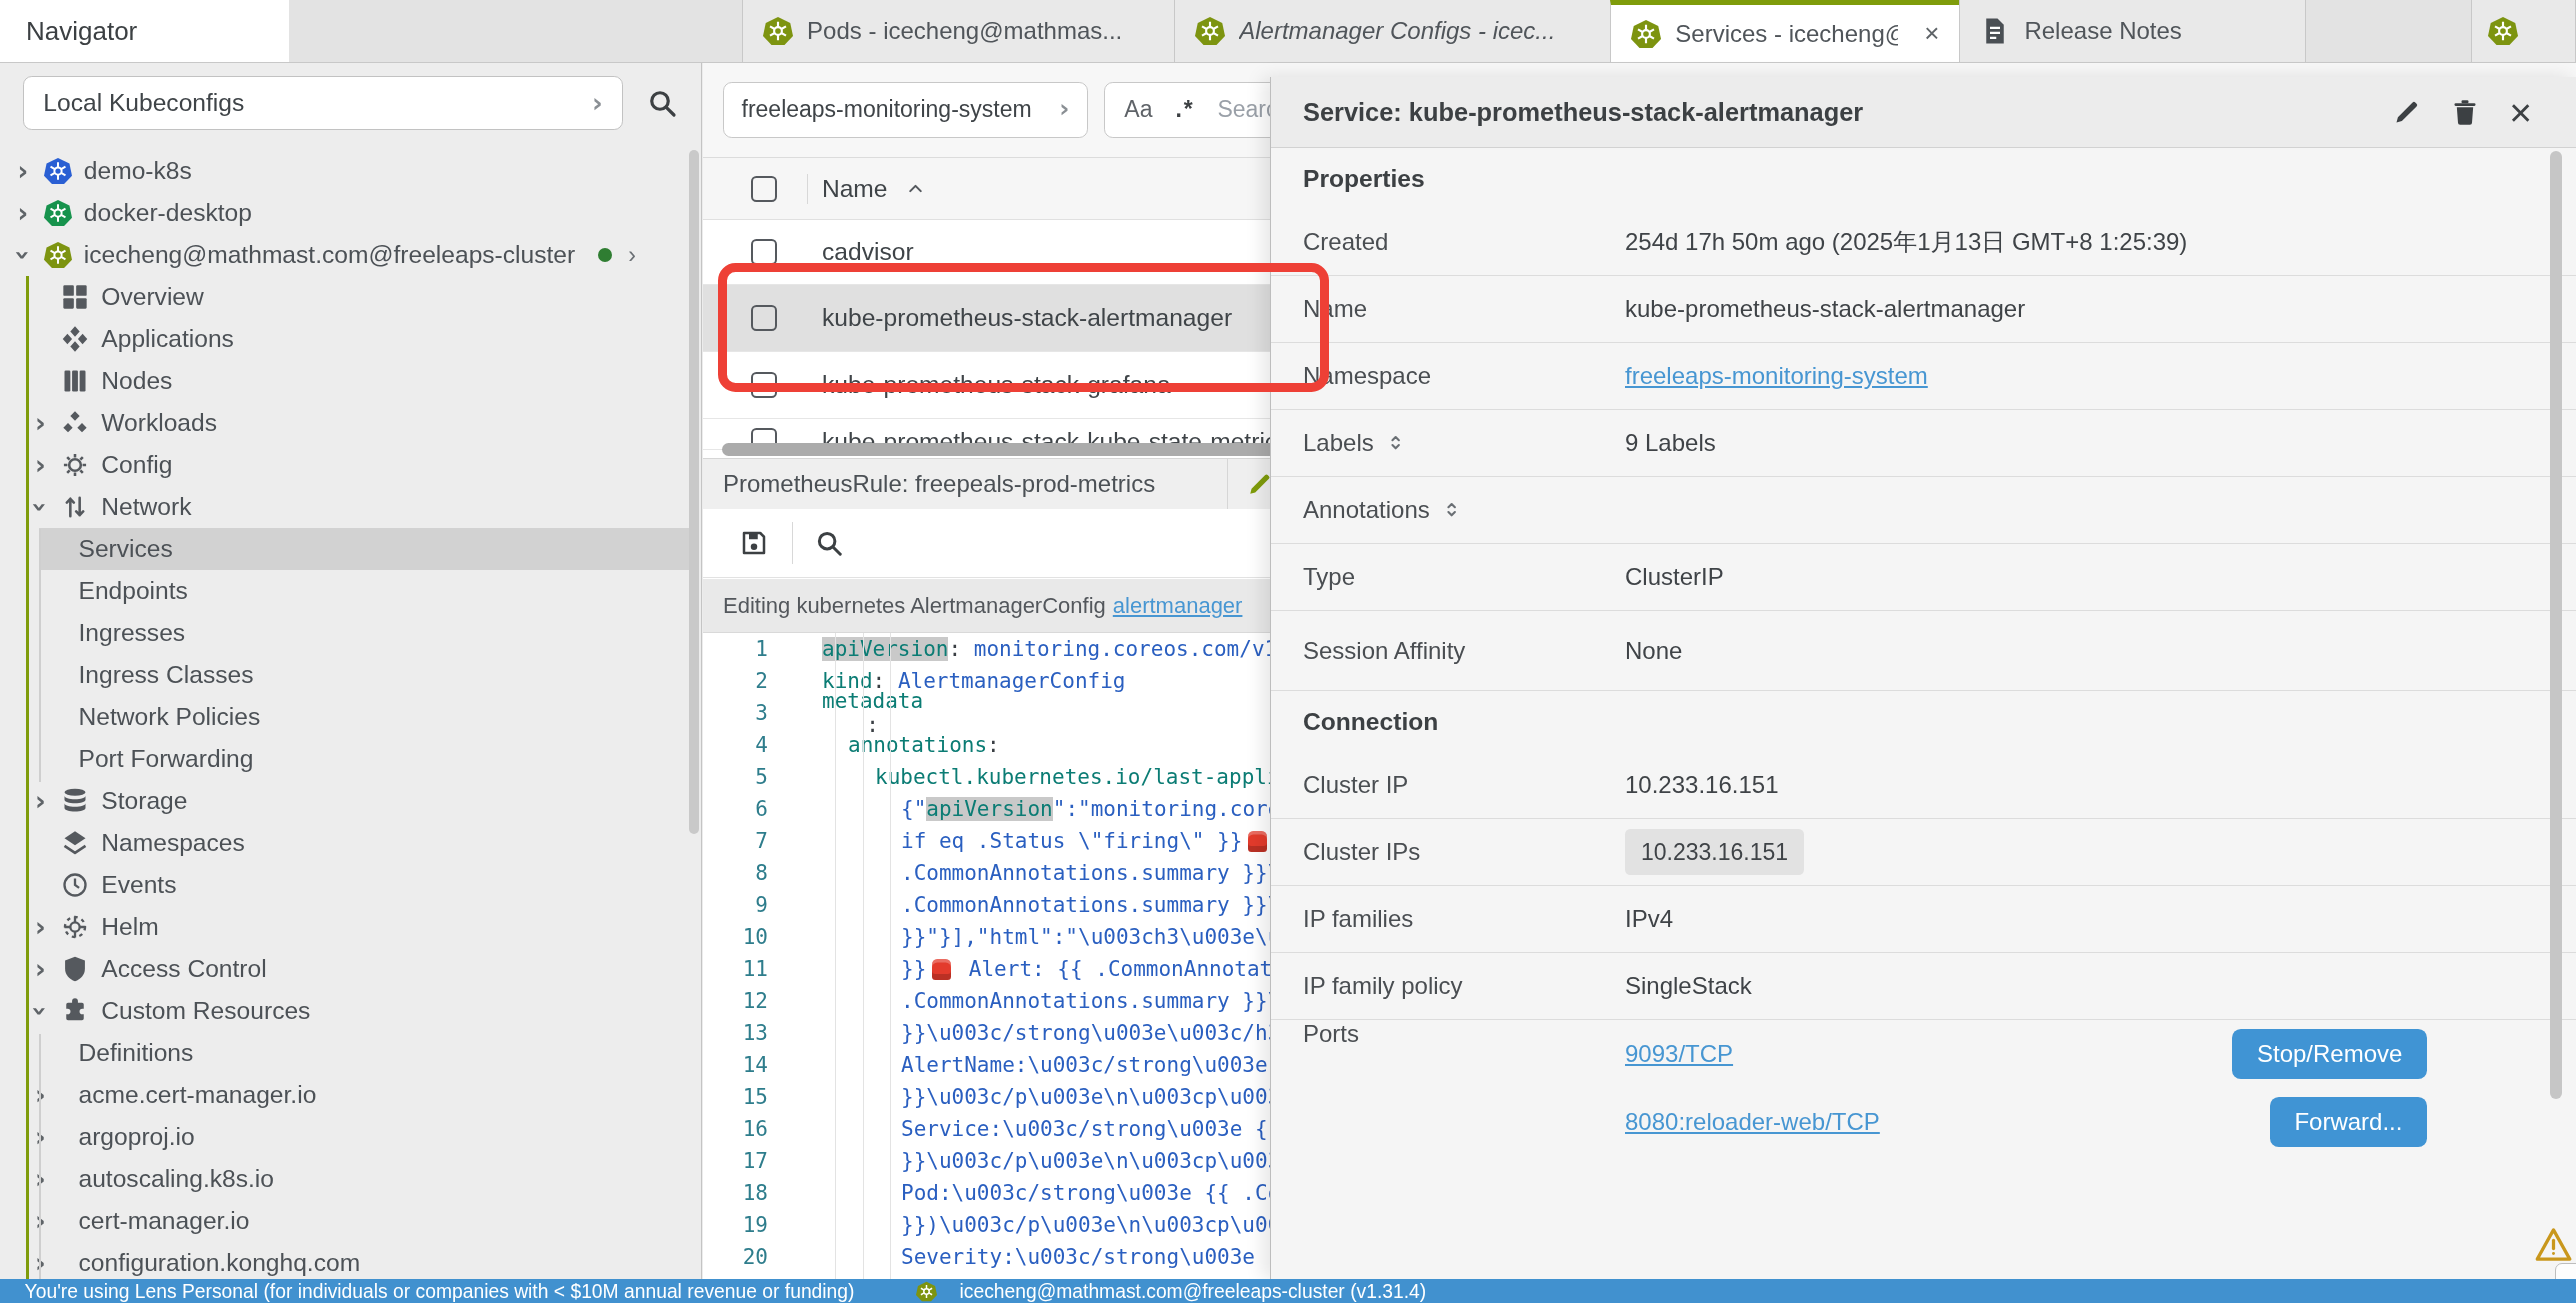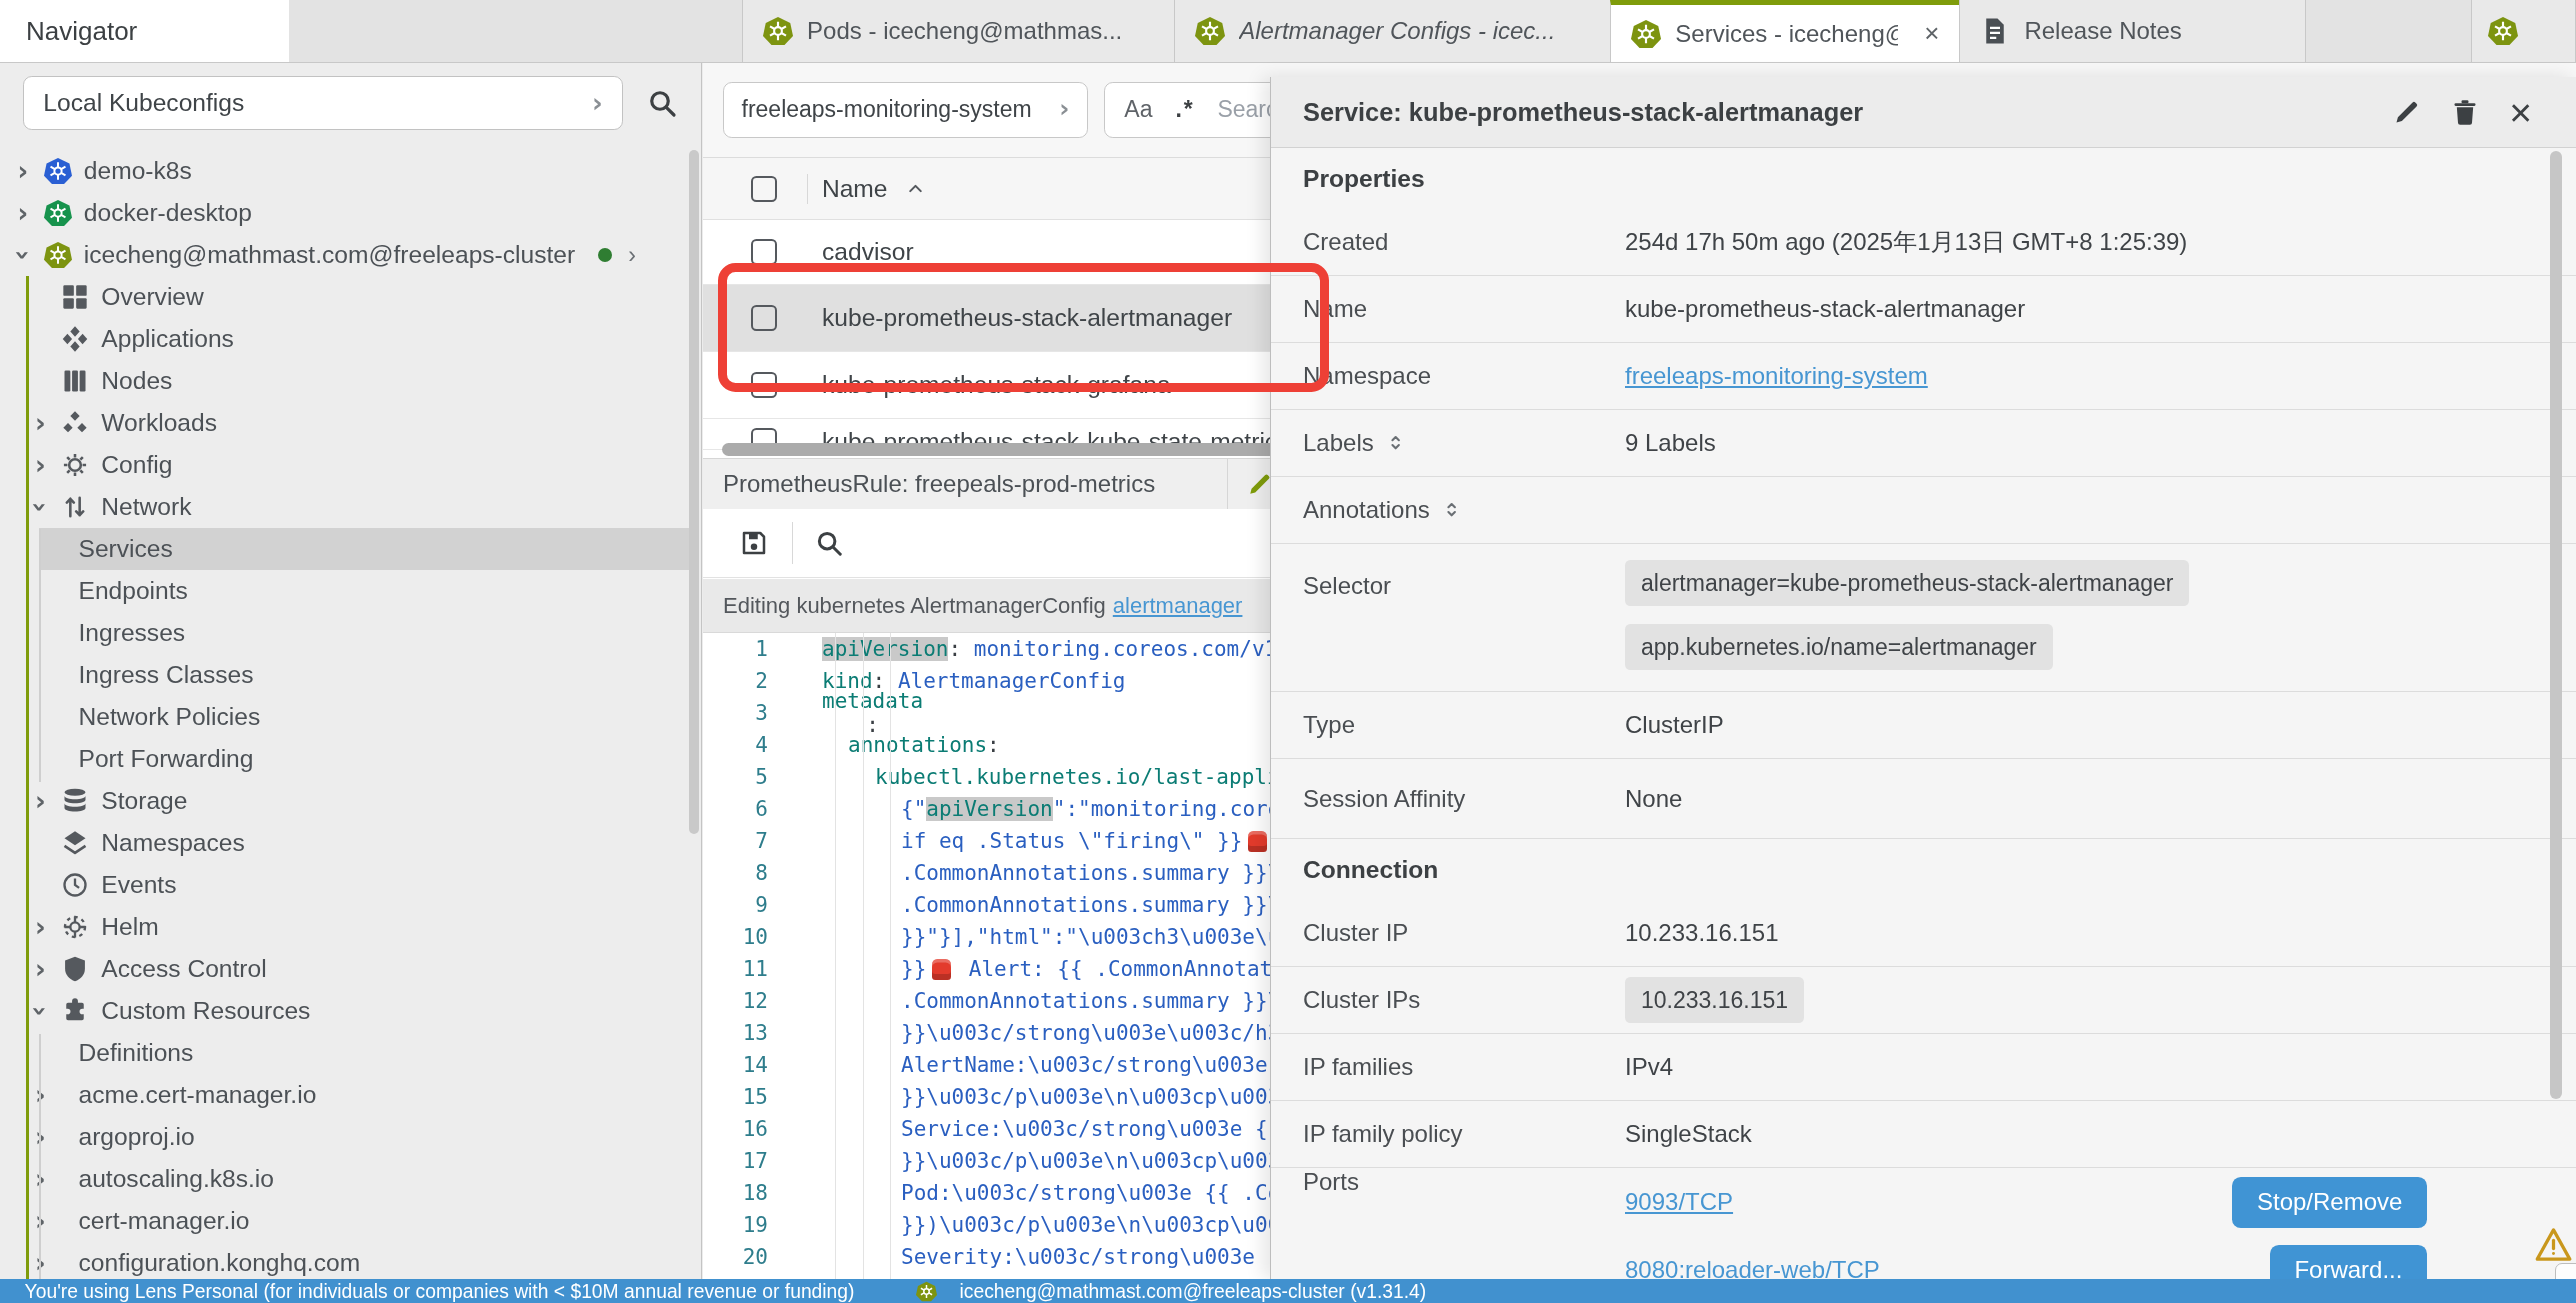--- a/index.html
+++ b/index.html
@@ -644,31 +644,20 @@
         <div class="drow">
           <span class="dlabel">
             <span>Annotations</span>
             <span class="icon sorticon">
               <svg viewBox="0 0 24 24" fill="none" stroke="currentColor" stroke-width="2.6" stroke-linecap="round" stroke-linejoin="round">
                 <path d="M8 9l4-4 4 4M8 15l4 4 4-4"></path>
               </svg>
             </span>
           </span>
         </div>
-        <div class="drow tall">
-          <span class="dlabel">
-            <span>Selector</span>
-          </span>
-          <span class="dvalue">
-            <span class="chipcol">
-              <span class="chip">alertmanager=kube-prometheus-stack-alertmanager</span>
-              <span class="chip">app.kubernetes.io/name=alertmanager</span>
-            </span>
-          </span>
-        </div>
         <div class="drow">
           <span class="dlabel">
             <span>Type</span>
           </span>
           <span class="dvalue">ClusterIP</span>
         </div>
         <div class="drow" style="min-height: 79px;">
           <span class="dlabel">
             <span>Session Affinity</span>
           </span>

